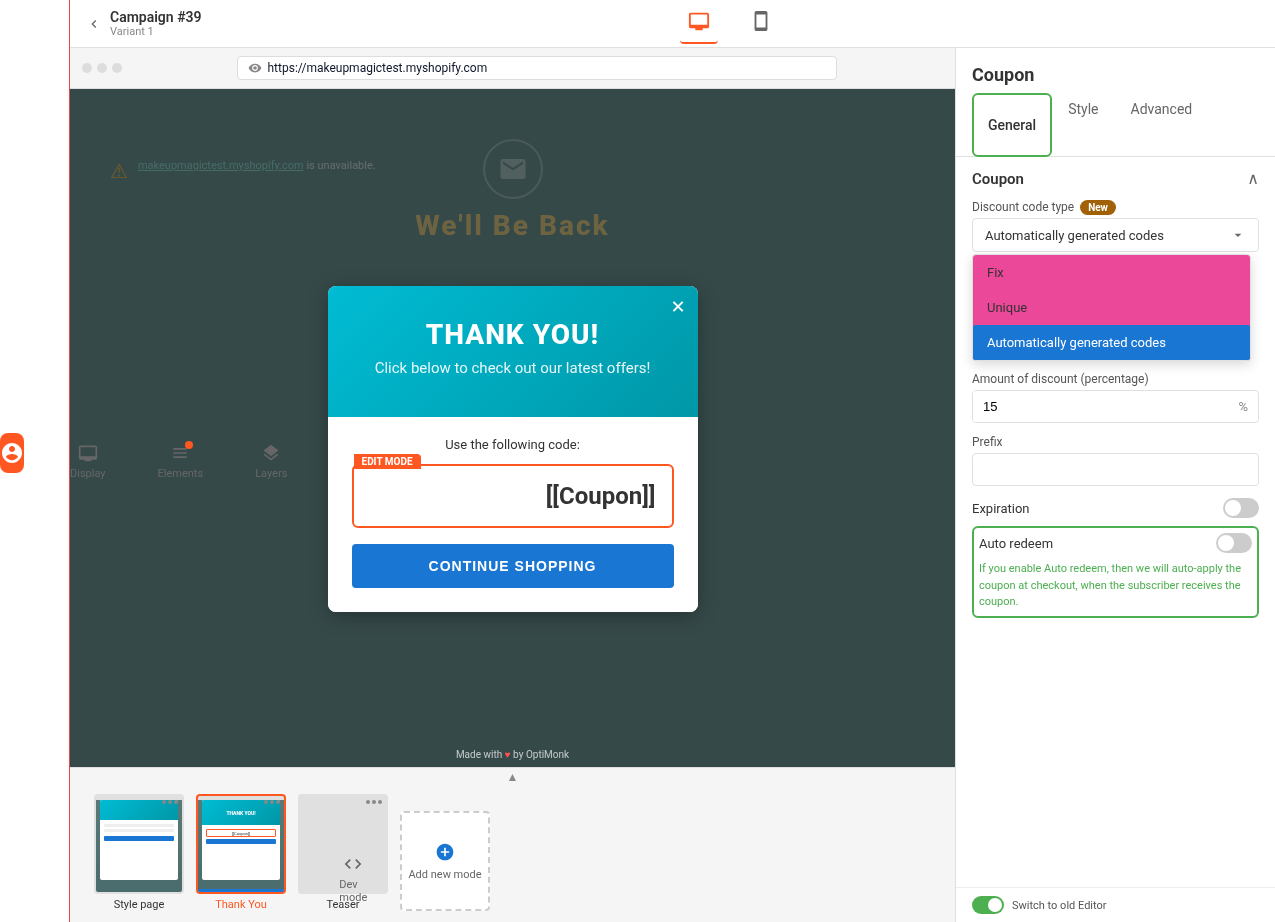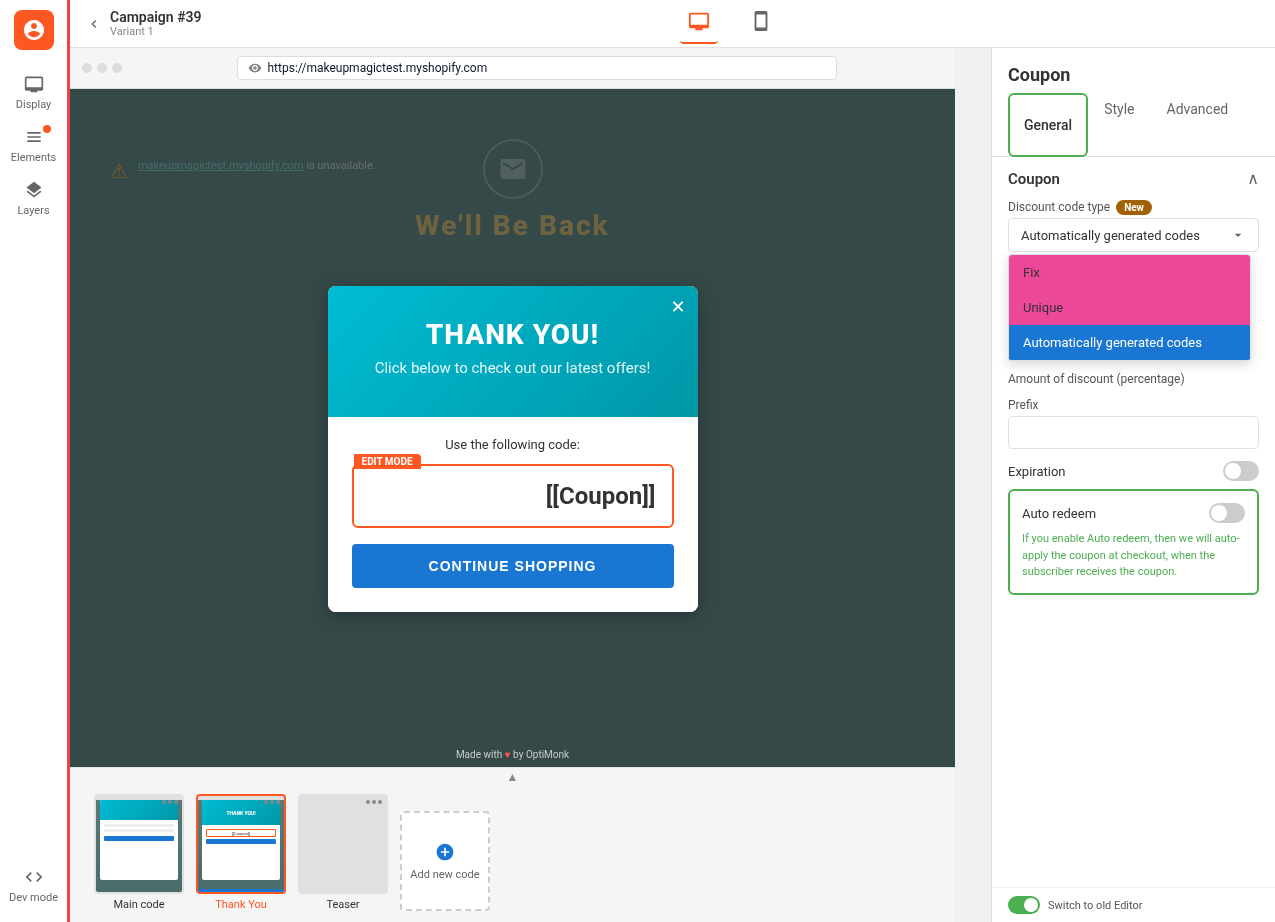--- a/index.html
+++ b/index.html
@@ -2,26 +2,27 @@
 <html><head>
   <meta charset="utf-8">
   <style>
     * { box-sizing: border-box; margin: 0; padding: 0; }
     body { font-family: -apple-system, BlinkMacSystemFont, 'Segoe UI', Roboto, sans-serif; background: #f0f0f0; display: flex; height: 922px; overflow: hidden; }
 
     
     .sidebar {
       width: 70px;
       background: #fff;
-      border-right: 3px solid #ef4444;
+      border-right: 1px solid #ef4444;
       display: flex;
-      flex-direction: column;
+      flex-direction: row;
       align-items: center;
       padding: 10px 0;
       z-index: 10;
+      gap: 40px;
     }
     .sidebar-logo {
       width: 40px; height: 40px;
       background: #ff5722;
       border-radius: 8px;
       display: flex; align-items: center; justify-content: center;
       margin-bottom: 16px;
     }
     .sidebar-logo svg { width: 24px; height: 24px; fill: white; }
     .sidebar-item {
@@ -162,21 +163,21 @@
     }
     .thumb-add svg { width: 20px; height: 20px; fill: #1976d2; }
     .bottom-credit {
       position: absolute; bottom: 160px; left: 50%; transform: translateX(-50%);
       font-size: 10px; color: rgba(255,255,255,0.7); white-space: nowrap;
     }
     .made-with-heart { color: #ff5252; }
 
     
     .right-panel {
-      position: absolute; top: 48px; right: 0; width: 284px; bottom: 0;
+      position: absolute; top: 48px; right: 0; width: 320px; bottom: 0;
       background: #fff; border-left: 1px solid #e0e0e0; display: flex; flex-direction: column;
       overflow-y: auto;
     }
     .panel-title {
       font-size: 18px; font-weight: 700; color: #333; padding: 16px 16px 0;
     }
     .panel-tabs {
       display: flex; padding: 8px 16px 0; border-bottom: 1px solid #e0e0e0; gap: 0;
     }
     .panel-tab {
@@ -239,21 +240,21 @@
       position: relative; cursor: pointer;
     }
     .toggle-knob {
       position: absolute; top: 2px; width: 16px; height: 16px;
       border-radius: 50%; background: white; transition: left 0.2s;
     }
     .toggle.off .toggle-knob { left: 2px; }
 
     
     .auto-redeem-box {
-      border: 2px solid #4caf50; border-radius: 6px; padding: 12px;
+      border: 2px solid #4caf50; border-radius: 6px; padding: 5px;
       margin-bottom: 1px;
     }
     .auto-redeem-desc { font-size: 11px; color: #4caf50; line-height: 1.5; margin-top: 6px; }
 
     .switch-editor {
       padding: 8px 16px; display: flex; align-items: center; gap: 8px;
       font-size: 11px; color: #555; cursor: pointer; border-top: 1px solid #eee; margin-top: auto;
     }
     .switch-editor-toggle {
       width: 32px; height: 18px; background: #4caf50; border-radius: 9px; position: relative;
@@ -409,21 +410,21 @@
               </div>
             </div>
           </div>
           <div class="thumb-dots">
             <div class="thumb-dot"></div>
               <div class="thumb-dot"></div>
               <div class="thumb-dot"></div>
           </div>
 
         </div>
-        <span class="thumb-label">Main code</span>
+        <span class="thumb-label">Style page</span>
       </div>
 
       <div class="thumbnail">
         <div class="thumb-card active" style="position:relative;">
           <div style="width:100%; height:100%; background: linear-gradient(180deg, #5a7a7a 0%, #4a6b6b 100%);">
             <div style="margin: 4px; background: white; border-radius: 2px; height: 80px; overflow:hidden;">
               <div style="height: 25px; background: linear-gradient(135deg,#00bcd4,#0097a7); display:flex; align-items:center; justify-content:center;">
                 <div style="color:white; font-size:5px; font-weight:800;">THANK YOU!</div>
               </div>
               <div style="padding: 2px;">
@@ -453,21 +454,21 @@
               <div class="thumb-dot"></div>
           </div>
         </div>
         <span class="thumb-label">Teaser</span>
       </div>
 
       <div class="thumb-add">
         <svg viewBox="0 0 24 24">
           <path d="M12 2C6.48 2 2 6.48 2 12s4.48 10 10 10 10-4.48 10-10S17.52 2 12 2zm5 11h-4v4h-2v-4H7v-2h4V7h2v4h4v2z"></path>
         </svg>
-        <span>Add new code</span>
+        <span>Add new mode</span>
       </div>
     </div>
   </div>
 </div>
 
 <div class="right-panel">
   <div class="panel-title">Coupon</div>
 
   <div class="panel-tabs">
     <div class="panel-tab" style="border: 2px solid #4caf50; border-radius: 6px; color: #333; font-weight:500; padding: 22px 14px; margin-bottom: -1px;">
@@ -508,20 +509,24 @@
           <span>Unique</span>
         </div>
         <div class="dropdown-item selected">
           <span>Automatically generated codes</span>
         </div>
       </div>
     </div>
 
     <div style="margin-top: 120px;">
       <div class="field-label">Amount of discount (percentage)</div>
+      <div class="amount-input-wrap">
+        <input type="text" class="amount-input" value="15" style="">
+        <span class="amount-suffix">%</span>
+      </div>
     </div>
 
     <div style="margin-top:12px;">
       <div class="field-label">Prefix</div>
       <input type="text" class="text-input" value="" style="">
     </div>
 
     <div style="margin-top:12px;">
       <div class="toggle-row">
         <span class="toggle-label">Expiration</span>

